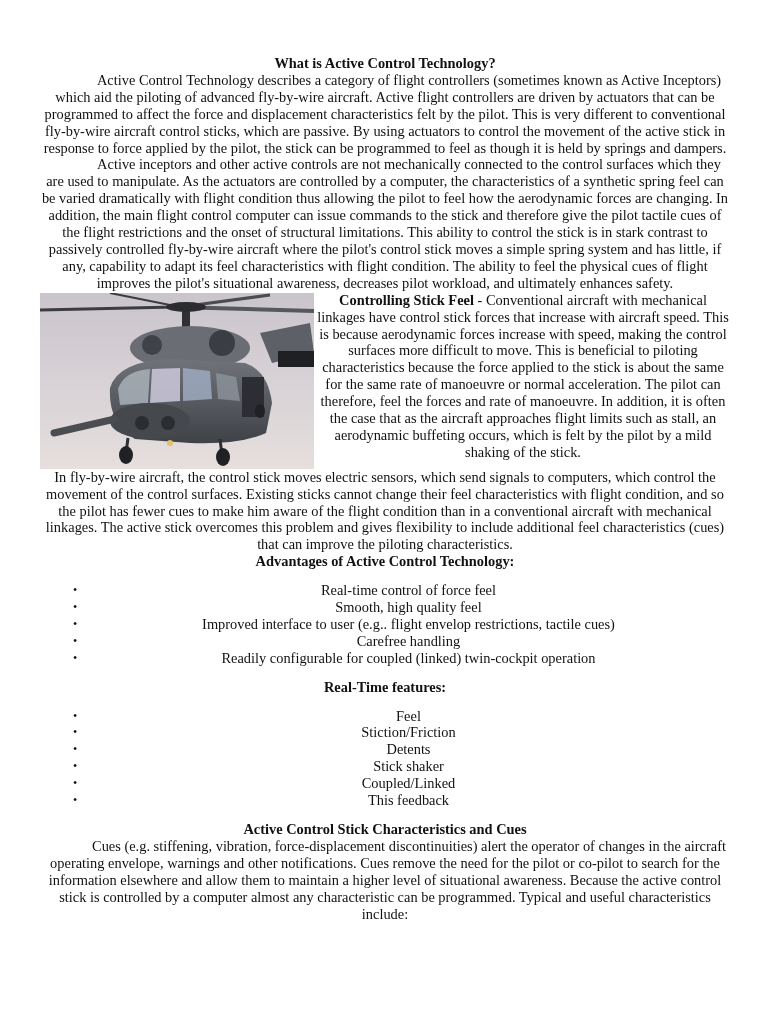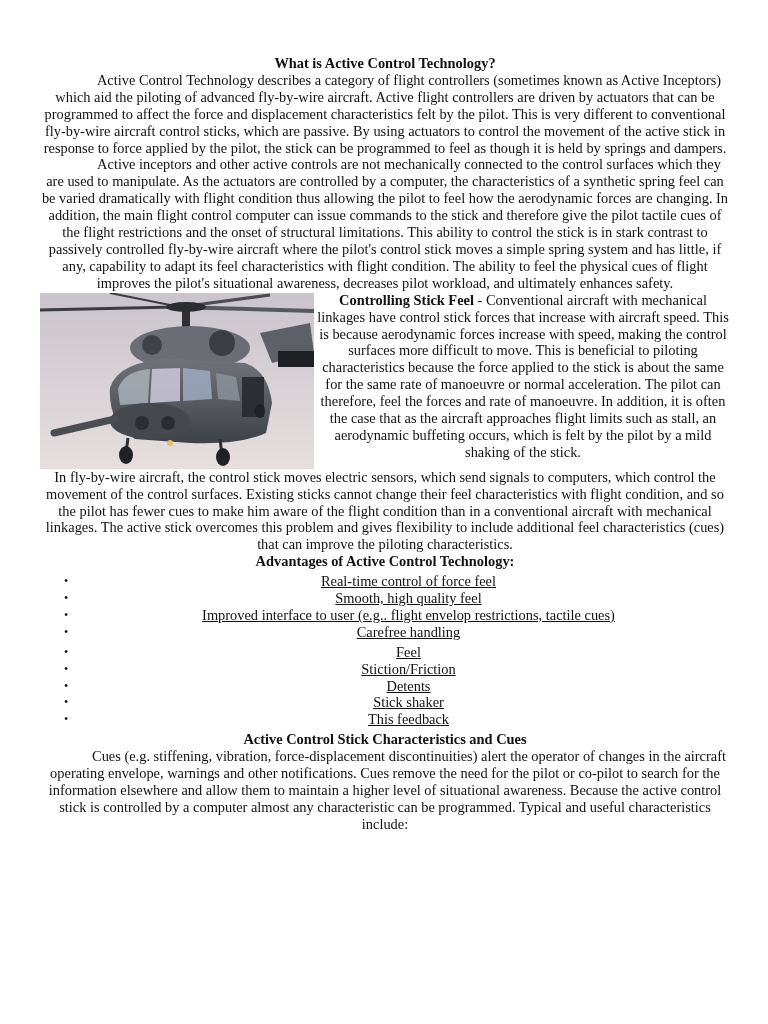--- a/index.html
+++ b/index.html
@@ -7,21 +7,21 @@
          font-family:"Liberation Serif", "DejaVu Serif", serif; color:#111; }
   .page { position:absolute; left:40px; top:55px; width:690px;
           font-size:14.4px; line-height:16.9px;text-align:center; }
   h2 { font-size:14.4px; font-weight:bold; margin:0; line-height:16.9px; }
   p { margin:0; }
   .indent { text-indent:48px; }
   .figure-block { position:relative; overflow:hidden; }
   .heli { float:left; width:274px; height:176px; margin-right:2px; margin-top:1px;
           position:relative; overflow:hidden;
           background:linear-gradient(180deg,#cfc9cf 0%,#d9d3d8 45%,#e3dcdc 100%); }
-  ul { margin:3px; padding:0 0 0 47px; list-style:none;text-decoration:underline; }
+  ul { margin:12px; padding:0 0 0 47px; list-style:none; }
   ul li { position:relative; line-height:16.9px; }
   ul li::before { content:"\2022"; position:absolute; left:-26px; top:0; font-size:12px; }
   .inline-bold { font-weight:bold; }
 </style>
 </head>
 <body>
 
 <div class="page">
   <h2>What is Active Control Technology?</h2>
   <p class="indent">Active Control Technology describes a category of flight controllers (sometimes known as Active Inceptors) which aid the piloting of advanced fly-by-wire aircraft. Active flight controllers are driven by actuators that can be programmed to affect the force and displacement characteristics felt by the pilot. This is very different to conventional fly-by-wire aircraft control sticks, which are passive. By using actuators to control the movement of the active stick in response to force applied by the pilot, the stick can be programmed to feel as though it is held by springs and dampers.</p>
@@ -86,25 +86,28 @@
   </div>
 
   <p>In fly-by-wire aircraft, the control stick moves electric sensors, which send signals to computers, which control the movement of the control surfaces. Existing sticks cannot change their feel characteristics with flight condition, and so the pilot has fewer cues to make him aware of the flight condition than in a conventional aircraft with mechanical linkages. The active stick overcomes this problem and gives flexibility to include additional feel characteristics (cues) that can improve the piloting characteristics.</p>
 
   <h2>Advantages of Active Control Technology:</h2>
   <ul>
     <li>Real-time control of force feel</li>
     <li>Smooth, high quality feel</li>
     <li>Improved interface to user (e.g.. flight envelop restrictions, tactile cues)</li>
     <li>Carefree handling</li>
+    <li>Readily configurable for coupled (linked) twin-cockpit operation</li>
   </ul>
 
+  <h2>Real-Time features:</h2>
   <ul>
     <li>Feel</li>
     <li>Stiction/Friction</li>
     <li>Detents</li>
     <li>Stick shaker</li>
+    <li>Coupled/Linked</li>
     <li>This feedback</li>
   </ul>
 
   <h2>Active Control Stick Characteristics and Cues</h2>
   <p class="indent">Cues (e.g. stiffening, vibration, force-displacement discontinuities) alert the operator of changes in the aircraft operating envelope, warnings and other notifications. Cues remove the need for the pilot or co-pilot to search for the information elsewhere and allow them to maintain a higher level of situational awareness. Because the active control stick is controlled by a computer almost any characteristic can be programmed. Typical and useful characteristics include:</p>
 </div>
 
 </body></html>

